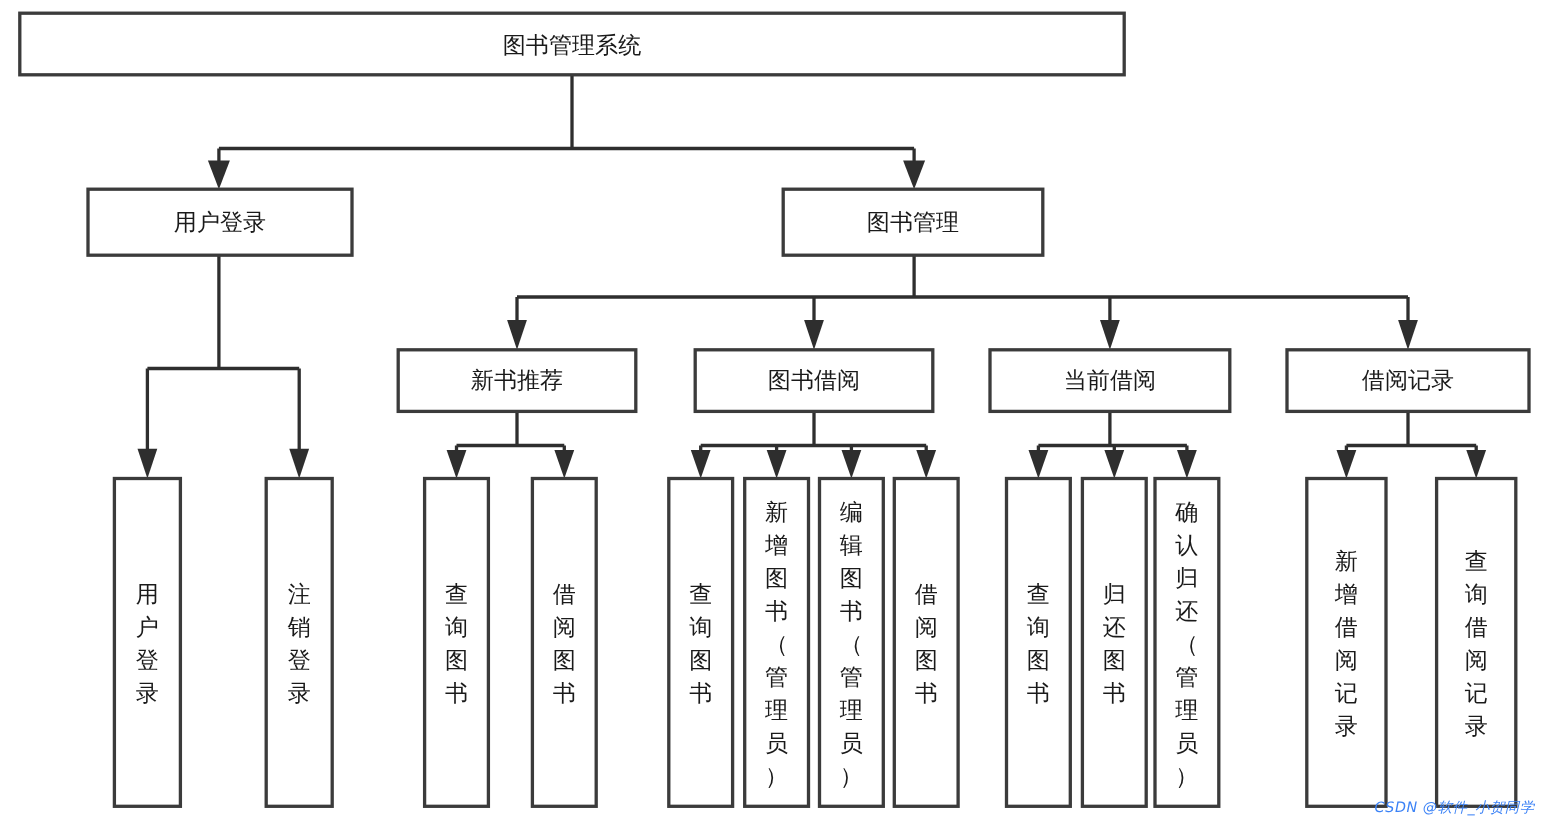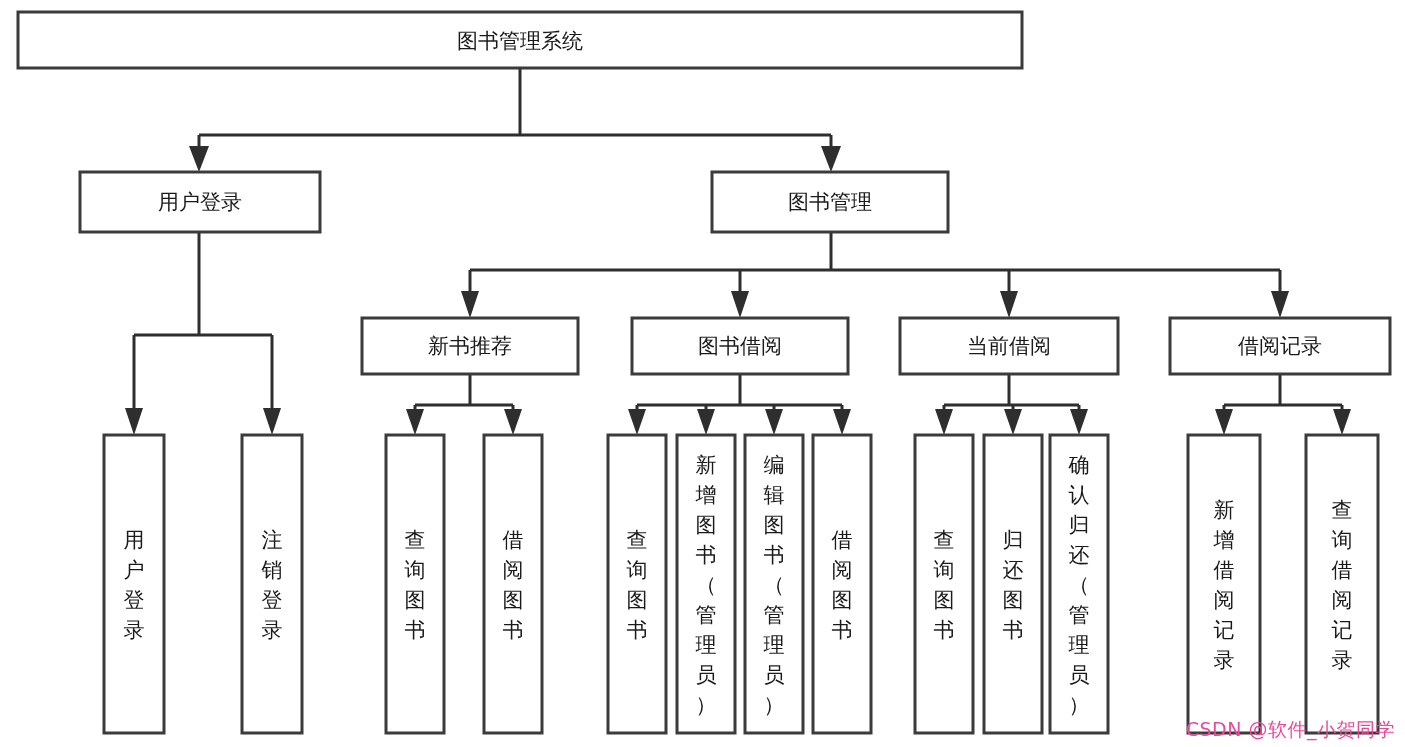--- a/index.html
+++ b/index.html
@@ -53,25 +53,26 @@
     font-family: "DejaVu Sans", "Liberation Sans", sans-serif;
     font-size: 21px;
     fill: #1a1a1a;
     text-anchor: middle;
   }
   .watermark-text {
     position: absolute;
     right: 10px;
     bottom: 4px;
     font-family: "DejaVu Sans", "Liberation Sans", sans-serif;
-    font-size: 19px;
-    color: #ec4899;
+    font-size: 13px;
+    color: #3b82f6;
     letter-spacing: 0.5px;
     white-space: nowrap;
     user-select: none;
+    font-style: italic;
   }
 </style>
 </head>
 <body>
 
 <div id="diagram-root">
 
   <svg class="diagram-canvas" viewBox="0 0 1405 747">
 
     <g>

